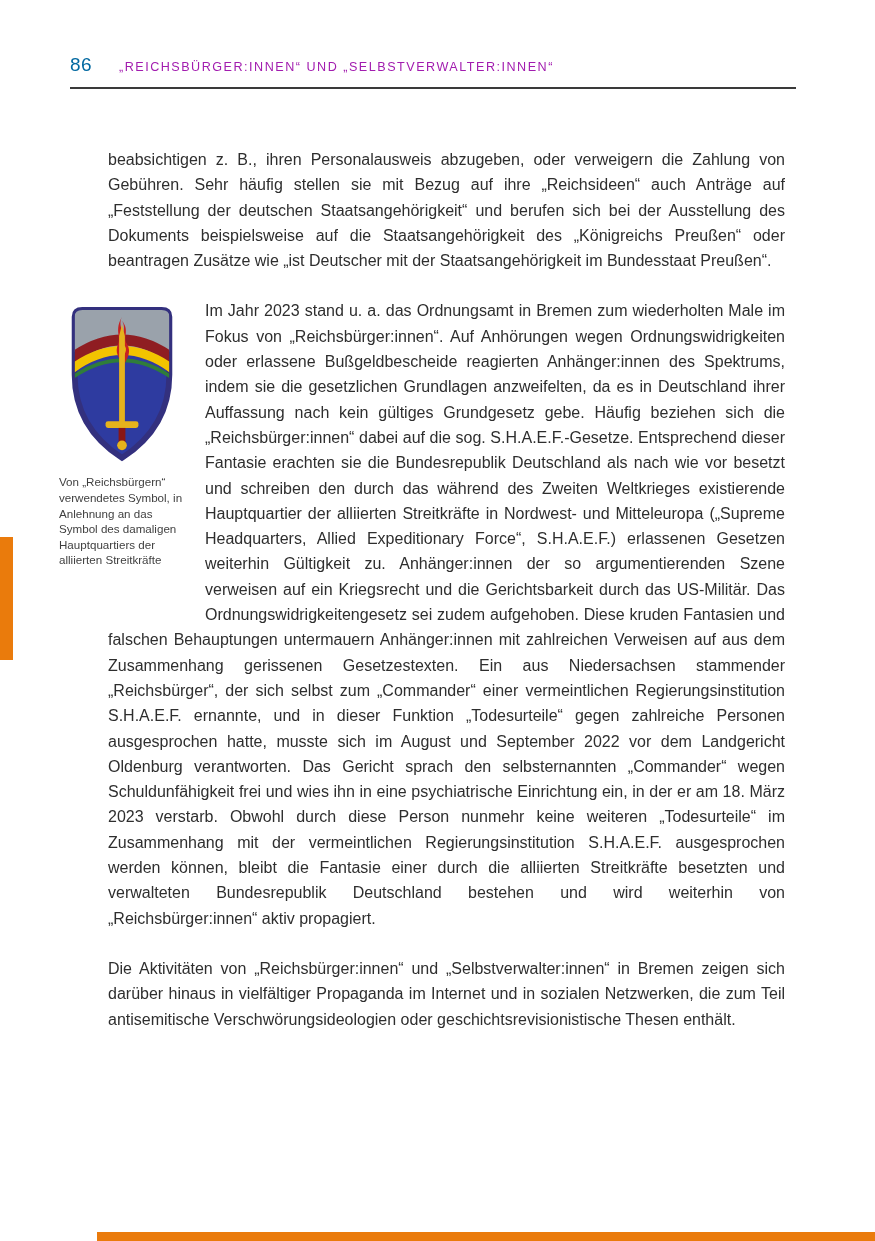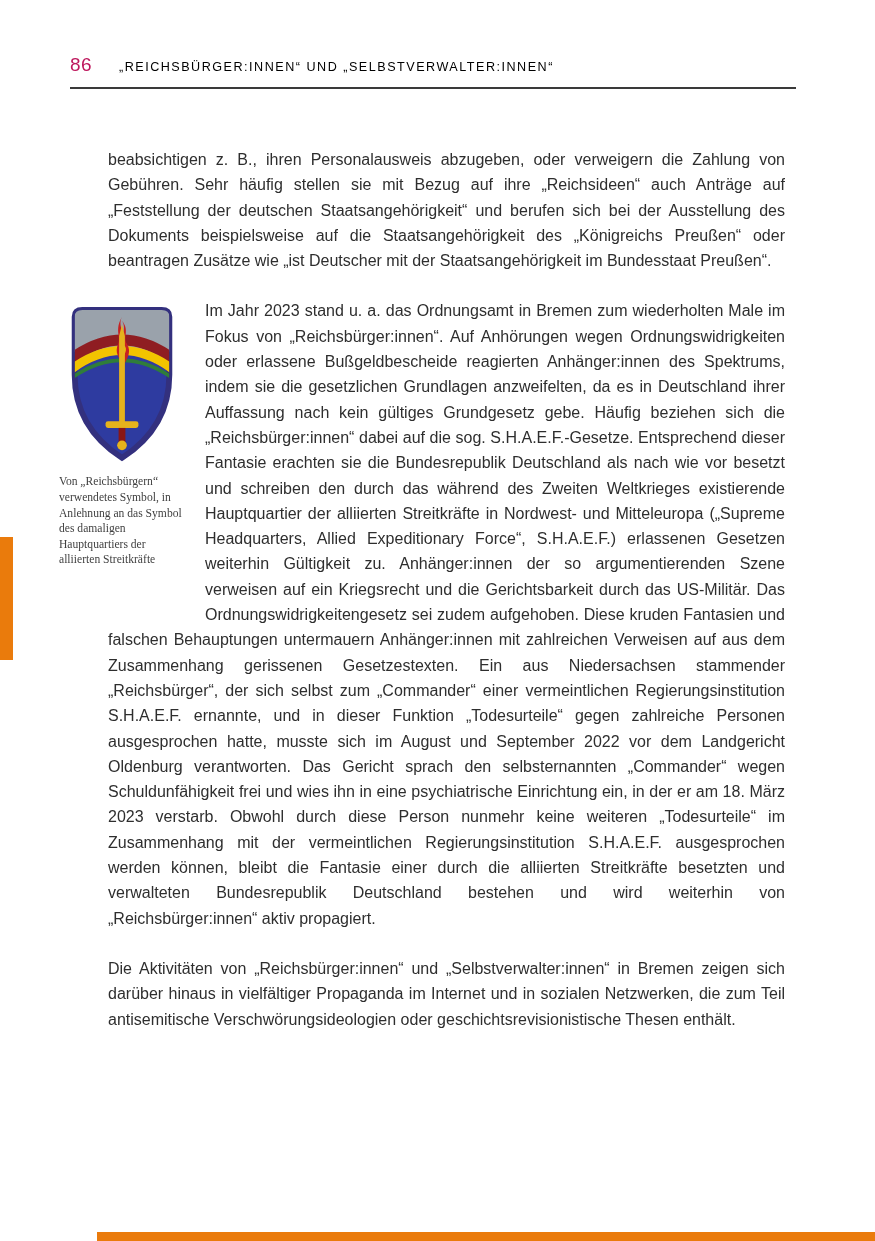--- a/index.html
+++ b/index.html
@@ -14,22 +14,22 @@
   }
 
   
   .header {
     position:absolute;
     top:54px; left:70px; width:726px;
     display:flex; align-items:baseline; gap:27px;
     border-bottom:2px solid #3a3a3a;
     padding-bottom:11px;
   }
-  .page-number { font-size:19px; letter-spacing:0.4px; color:#be185d; }
-  .header-title { font-size:12.6px; letter-spacing:1.5px; color:#000000; }
+  .page-number { font-size:19px; letter-spacing:0.4px; color:#0369a1; }
+  .header-title { font-size:12.6px; letter-spacing:1.5px; color:#a21caf; }
 
   
   .text-column {
     position:absolute;
     left:108px; top:147px; width:677px;
     font-size:16px; line-height:25.3px;
     text-align:justify;
     color:#2e2e2e;
   }
   .para { margin:0 0 25px 0; }
@@ -38,21 +38,20 @@
   
   .figure-float {
     display:block;
     float:left;
     width:97px; height:304px;
   }
   .figure {
     display:block;
     width:136px;
     margin-left:-49px;
-    font-family:Liberation Serif, serif;
   }
   .figure svg { display:block; width:116px; height:163px; margin:3px 0 10px 5px; }
   .figure-caption {
     display:block;
     width:130px;
     font-size:11.6px;
     line-height:15.6px;
     text-align:left;
     color:#3f3f3f;
   }

